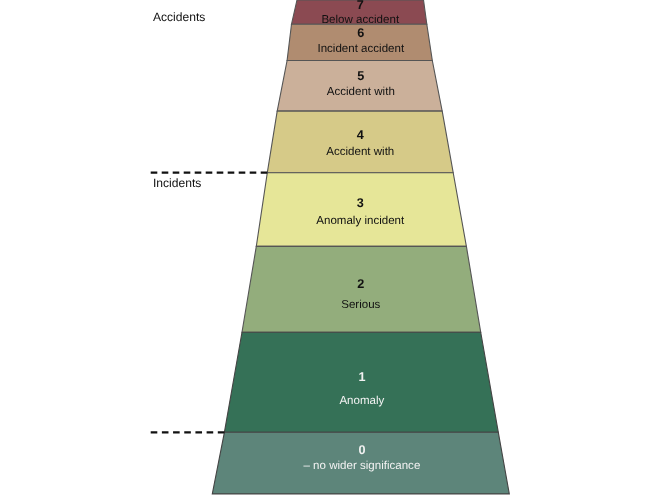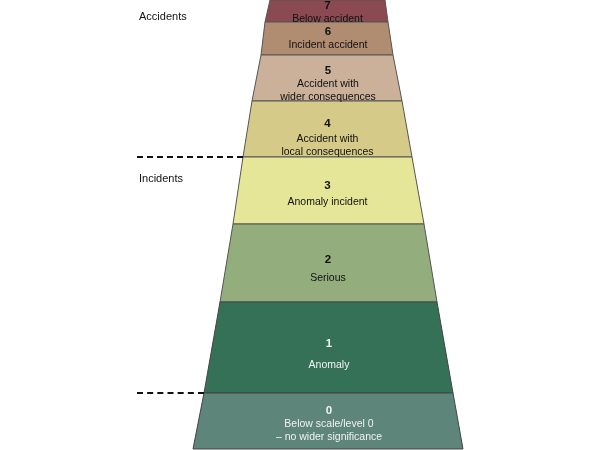--- a/index.html
+++ b/index.html
@@ -21,57 +21,54 @@
   <polygon points="261,55 393,55 402,101 252,101" fill="#cbb09a" stroke="#555" stroke-width="1"></polygon>
   <polygon points="252,101 402,101 412,157 243,157" fill="#d6ca88" stroke="#555" stroke-width="1"></polygon>
   <polygon points="243,157 412,157 424,224 233,224" fill="#e6e698" stroke="#555" stroke-width="1"></polygon>
   <polygon points="233,224 424,224 437,302 220,302" fill="#93ad7c" stroke="#555" stroke-width="1"></polygon>
   <polygon points="220,302 437,302 453,393 204,393" fill="#357157" stroke="#444" stroke-width="1"></polygon>
   <polygon points="204,393 453,393 463,449 193,449" fill="#5d857a" stroke="#444" stroke-width="1"></polygon>
 </svg>
 
 <div class="side-label" style="left:139px; top:10px;">Accidents</div>
 <div class="dash" style="left:137px; top:156px; width:106px;"></div>
-<div class="side-label" style="left:139px; top:172px;">Incidents</div>
+<div class="side-label" style="left:139px; top:161px;">Incidents</div>
 <div class="dash" style="left:137px; top:392px; width:67px;"></div>
 
 <div class="band-text" style="left:270px; width:115px; top:-1px;">
   <span class="num">7</span>
   <span>Below accident</span>
 </div>
 
 <div class="band-text" style="left:265px; width:126px; top:25px;">
   <span class="num">6</span>
   <span>Incident accident</span>
 </div>
 
 <div class="band-text" style="left:258px; width:140px; top:64px;">
   <span class="num">5</span>
   <span style="display:block">Accident with</span>
-  <span style="display:block">wider consequences</span>
 </div>
 
 <div class="band-text" style="left:250px; width:155px; top:117px;">
   <span class="num" style="margin-bottom:2px">4</span>
   <span style="display:block">Accident with</span>
-  <span style="display:block">local consequences</span>
 </div>
 
 <div class="band-text" style="left:240px; width:175px; top:179px;">
   <span class="num" style="margin-bottom:3px">3</span>
   <span>Anomaly incident</span>
 </div>
 
 <div class="band-text" style="left:230px; width:196px; top:253px;">
   <span class="num" style="margin-bottom:5px">2</span>
   <span>Serious</span>
 </div>
 
 <div class="band-text light" style="left:218px; width:222px; top:337px;">
   <span class="num" style="margin-bottom:8px">1</span>
   <span>Anomaly</span>
 </div>
 
 <div class="band-text light" style="left:200px; width:258px; top:404px;">
   <span class="num">0</span>
-  <span style="display:block">Below scale/level 0</span>
   <span style="display:block">– no wider significance</span>
 </div>
 
 </body></html>

